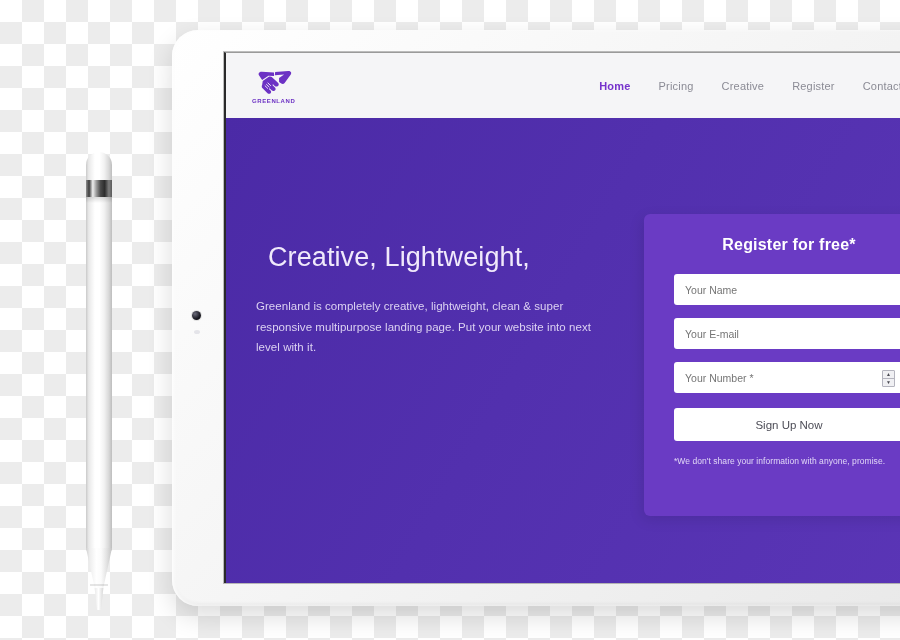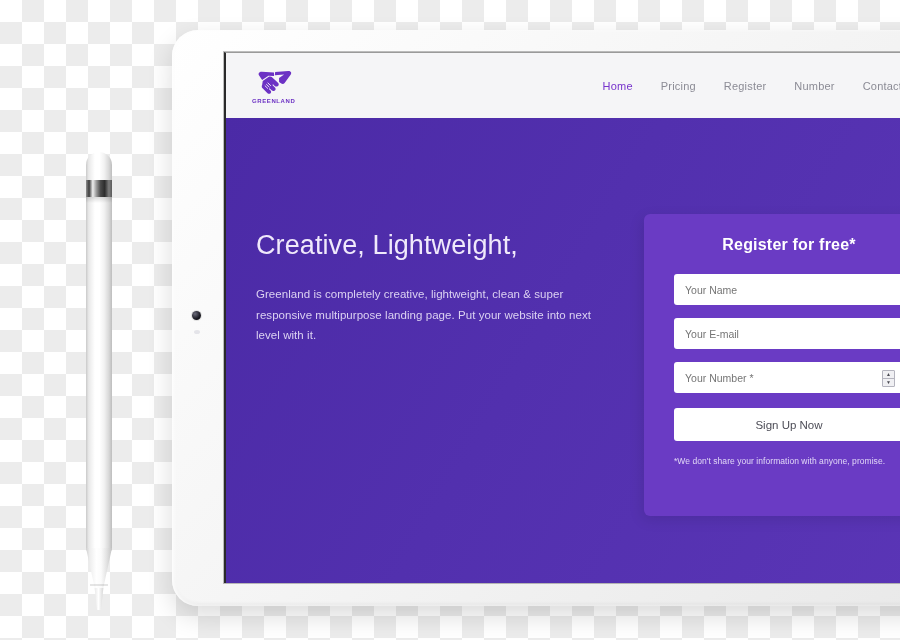--- a/index.html
+++ b/index.html
@@ -129,40 +129,40 @@
     font-weight: bold;
     margin-top: 2px;
   }
   #main-nav { display: flex; gap: 28px; align-items: center; }
   .nav-link {
     font-size: 11px;
     color: #8b8b95;
     letter-spacing: 0.2px;
     cursor: pointer;
   }
-  .nav-link.active { color: #7733cc; font-weight: normal; padding-left: 16px; }
+  .nav-link.active { color: #7733cc; font-weight: bold; padding-left: 16px; }
 
   
   #hero {
     position: relative;
     height: 465px;
     background: linear-gradient(120deg, #4b2aa6 0%, #5230ae 45%, #5a35b6 100%);
     overflow: hidden;
   }
   #hero-copy {
     position: absolute;
     left: 30px; top: 107px;
     width: 340px;
   }
   #hero-title {
     color: #f0e9fb;
     font-size: 27px;
     line-height: 1.52;
     font-weight: normal;
-    margin: 0;
+    margin: 12px;
     letter-spacing: 0.1px;
   }
   #hero-sub {
     margin: 18px 0 8px 0;
     color: #dcd2f2;
     font-size: 11.5px;
     line-height: 1.78;
     letter-spacing: 0.05px;
   }
 
@@ -269,22 +269,22 @@
             <path d="M12.4 21.5 L16.4 25.4" stroke="#ffffff" stroke-width="1.1" fill="none"></path>
             <path d="M14.2 19.7 L18.2 23.6" stroke="#ffffff" stroke-width="1.1" fill="none"></path>
             <path d="M16.0 17.9 L20.0 21.8" stroke="#ffffff" stroke-width="1.1" fill="none"></path>
           </svg>
           <span id="brand-name">GREENLAND</span>
         </div>
 
         <nav id="main-nav">
           <span class="nav-link active">Home</span>
           <span class="nav-link">Pricing</span>
+          <span class="nav-link">Creative</span>
           <span class="nav-link">Register</span>
-          <span class="nav-link">Number</span>
           <span class="nav-link">Contact</span>
         </nav>
       </div>
 
       <div id="hero">
 
         <div id="hero-copy">
           <h1 id="hero-title">
             <span>Creative, Lightweight,</span><br>
           </h1>

